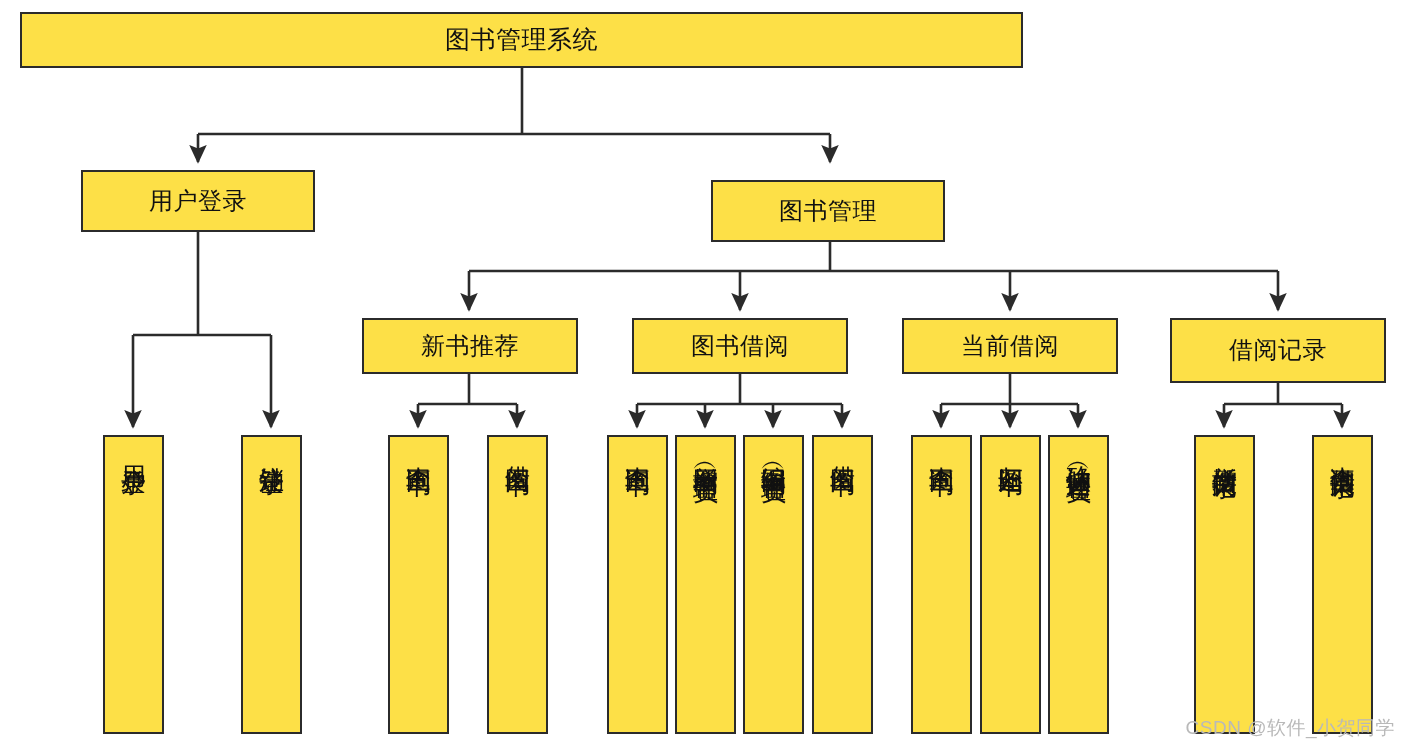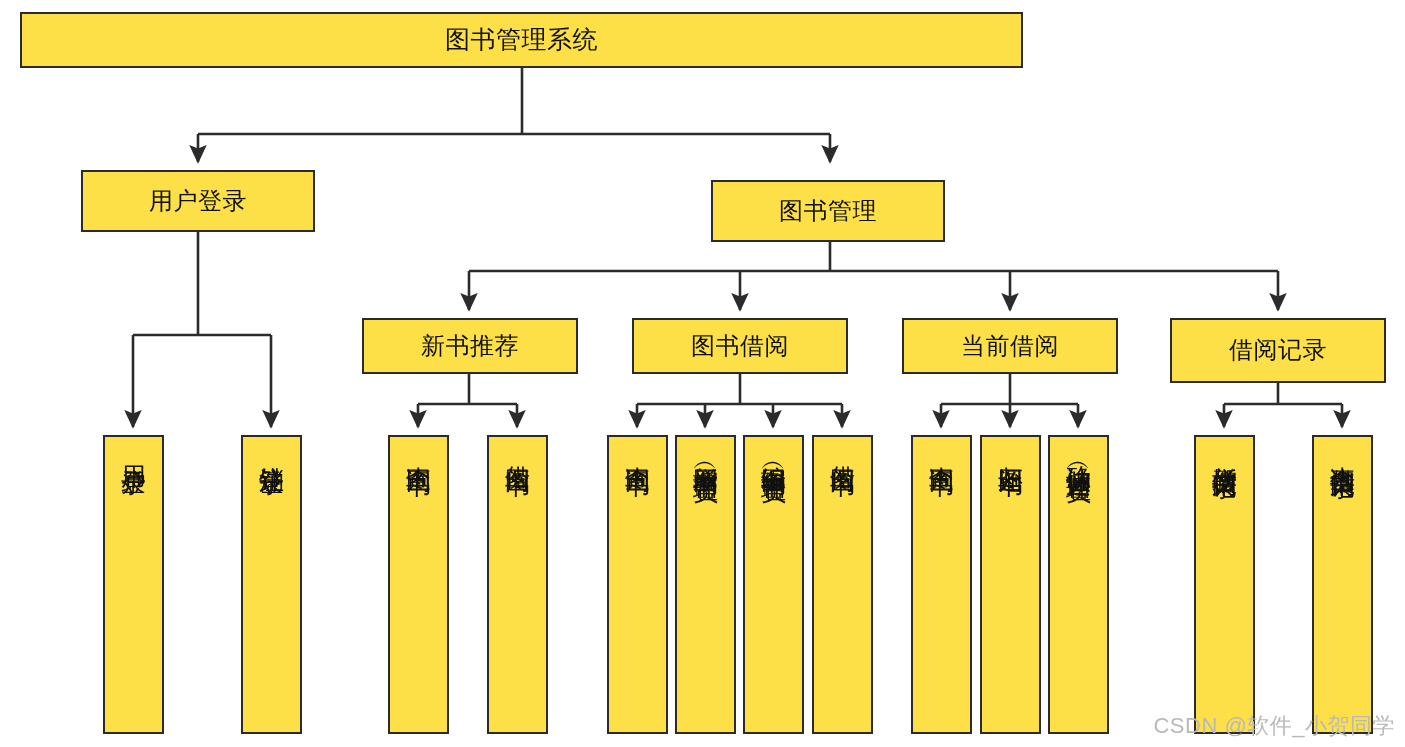--- a/index.html
+++ b/index.html
@@ -57,21 +57,21 @@
     text-orientation:upright;
     font-size:25px;
     line-height:1.08;
     letter-spacing:2px;
     white-space:nowrap;
   }
   .watermark{
     position:absolute;
     right:10px;
     bottom:6px;
-    font-size:22px;
+    font-size:19px;
     color:#b9b9b9;
     white-space:nowrap;
     z-index:3;
     letter-spacing:0.5px;
   }
 </style>
 </head>
 <body>
 
 <div id="stage">

